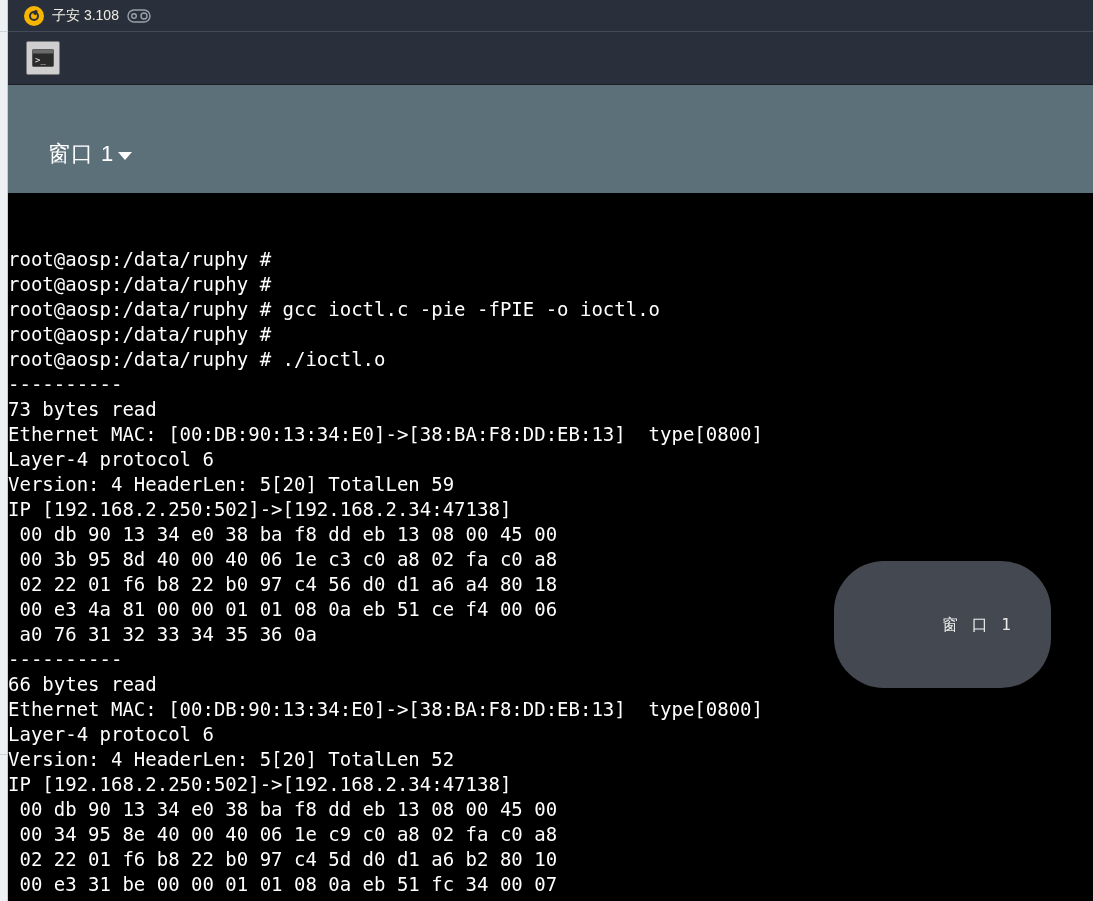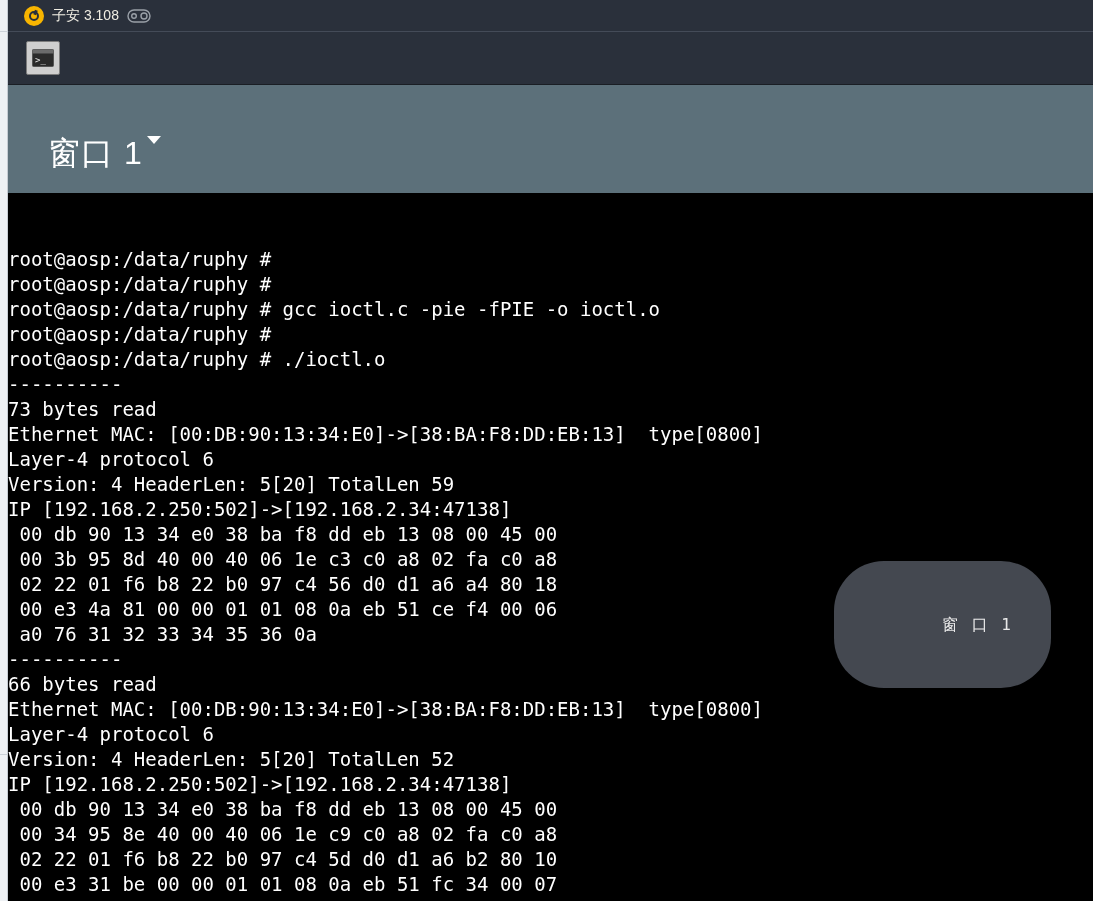--- a/index.html
+++ b/index.html
@@ -71,24 +71,24 @@
   .tabstrip {
     background: #5c707a;
     height: 108px;
     margin-left: 8px;
     display: flex;
     align-items: center;
     padding-left: 40px;
   }
   .tabstrip .tab-label {
     color: #ffffff;
-    font-size: 32px;
+    font-size: 22px;
     letter-spacing: 1px;
     display: flex;
-    align-items: flex-start;
+    align-items: center;
     gap: 2px;
     cursor: pointer;
     margin-top: 30px;
   }
   .tabstrip .caret {
     width: 0; height: 0;
     border-left: 7px solid transparent;
     border-right: 7px solid transparent;
     border-top: 8px solid #ffffff;
     margin-left: 2px;

